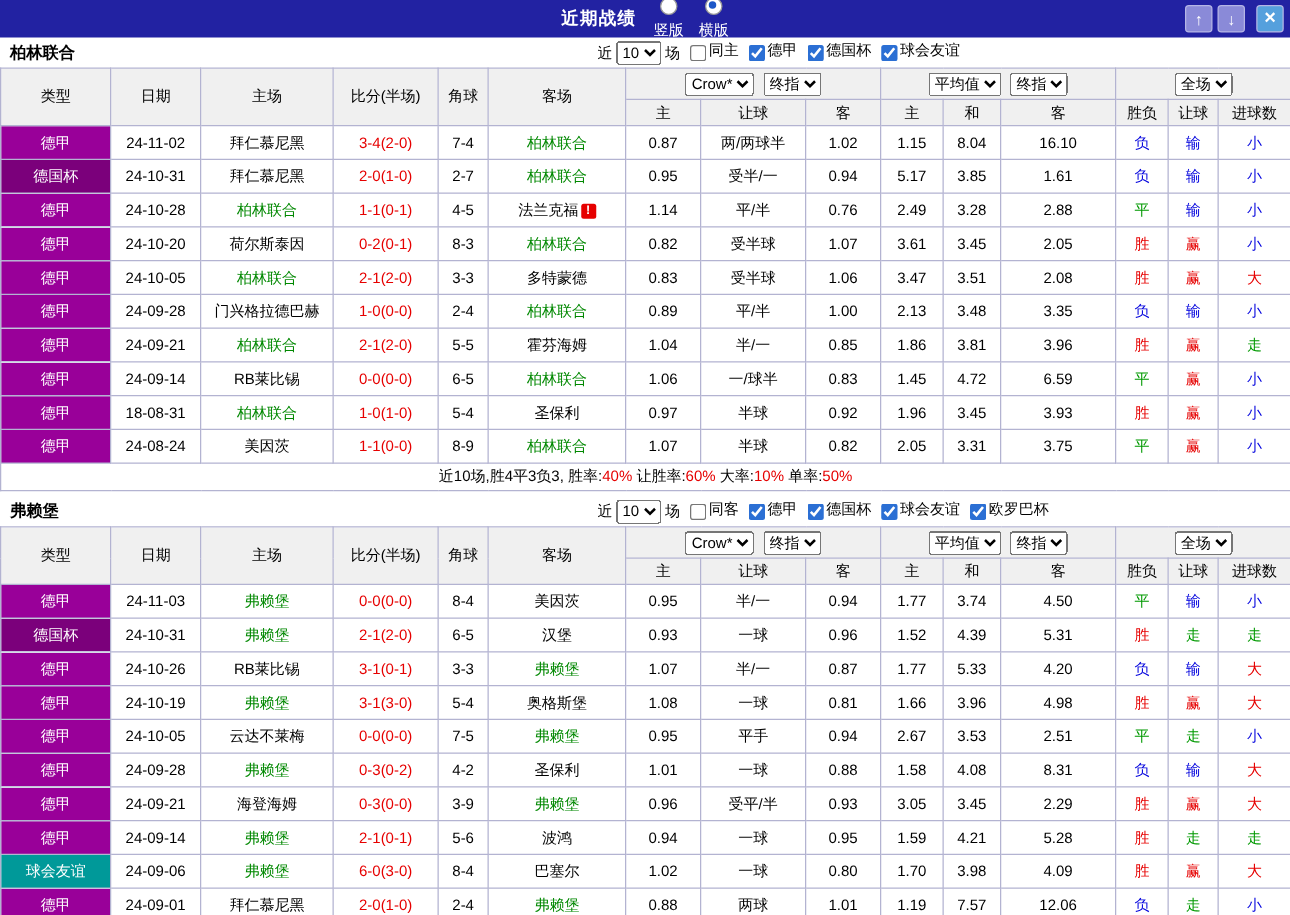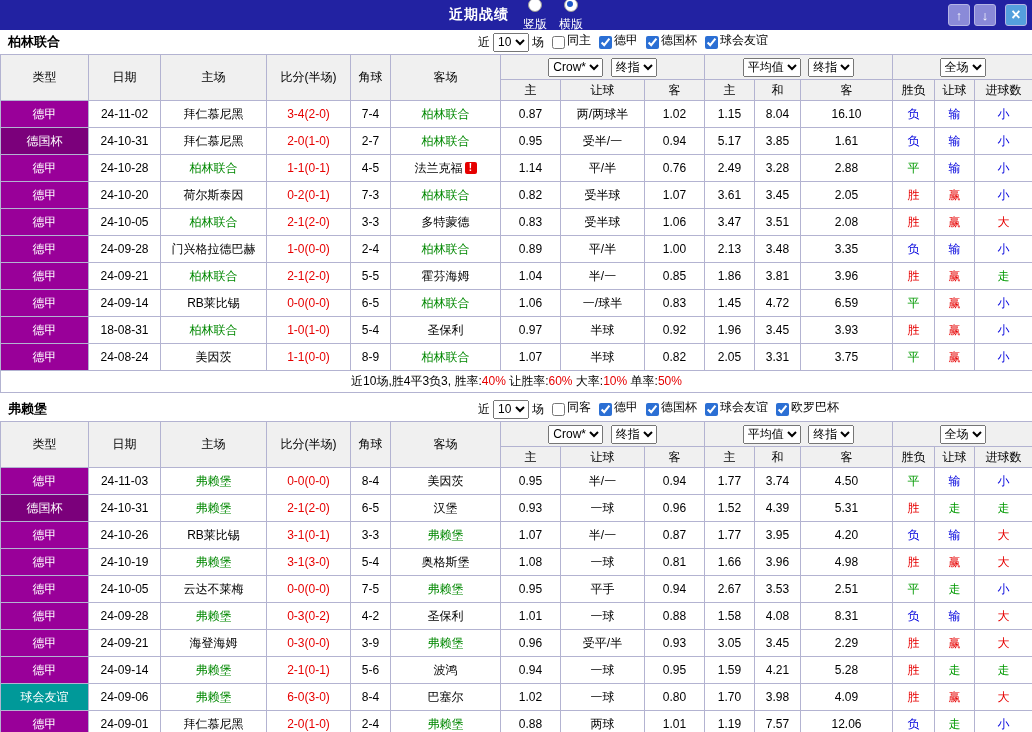--- a/index.html
+++ b/index.html
@@ -195,21 +195,21 @@
             <td>2.88</td>
             <td class="c-green">平</td>
             <td class="c-blue">输</td>
             <td class="c-blue">小</td>
           </tr>
           <tr>
             <td class="type dejia">德甲</td>
             <td>24-10-20</td>
             <td>荷尔斯泰因</td>
             <td class="score">0-2(0-1)</td>
-            <td>7-3</td>
+            <td>8-3</td>
             <td class="team-focus">柏林联合</td>
             <td>0.82</td>
             <td>受半球</td>
             <td>1.07</td>
             <td>3.61</td>
             <td>3.45</td>
             <td>2.05</td>
             <td class="c-red">胜</td>
             <td class="c-red">赢</td>
             <td class="c-blue">小</td>
@@ -439,21 +439,21 @@
             <td class="type dejia">德甲</td>
             <td>24-10-26</td>
             <td>RB莱比锡</td>
             <td class="score">3-1(0-1)</td>
             <td>3-3</td>
             <td class="team-focus">弗赖堡</td>
             <td>1.07</td>
             <td>半/一</td>
             <td>0.87</td>
             <td>1.77</td>
-            <td>3.95</td>
+            <td>5.33</td>
             <td>4.20</td>
             <td class="c-blue">负</td>
             <td class="c-blue">输</td>
             <td class="c-red">大</td>
           </tr>
           <tr>
             <td class="type dejia">德甲</td>
             <td>24-10-19</td>
             <td class="team-focus">弗赖堡</td>
             <td class="score">3-1(3-0)</td>

